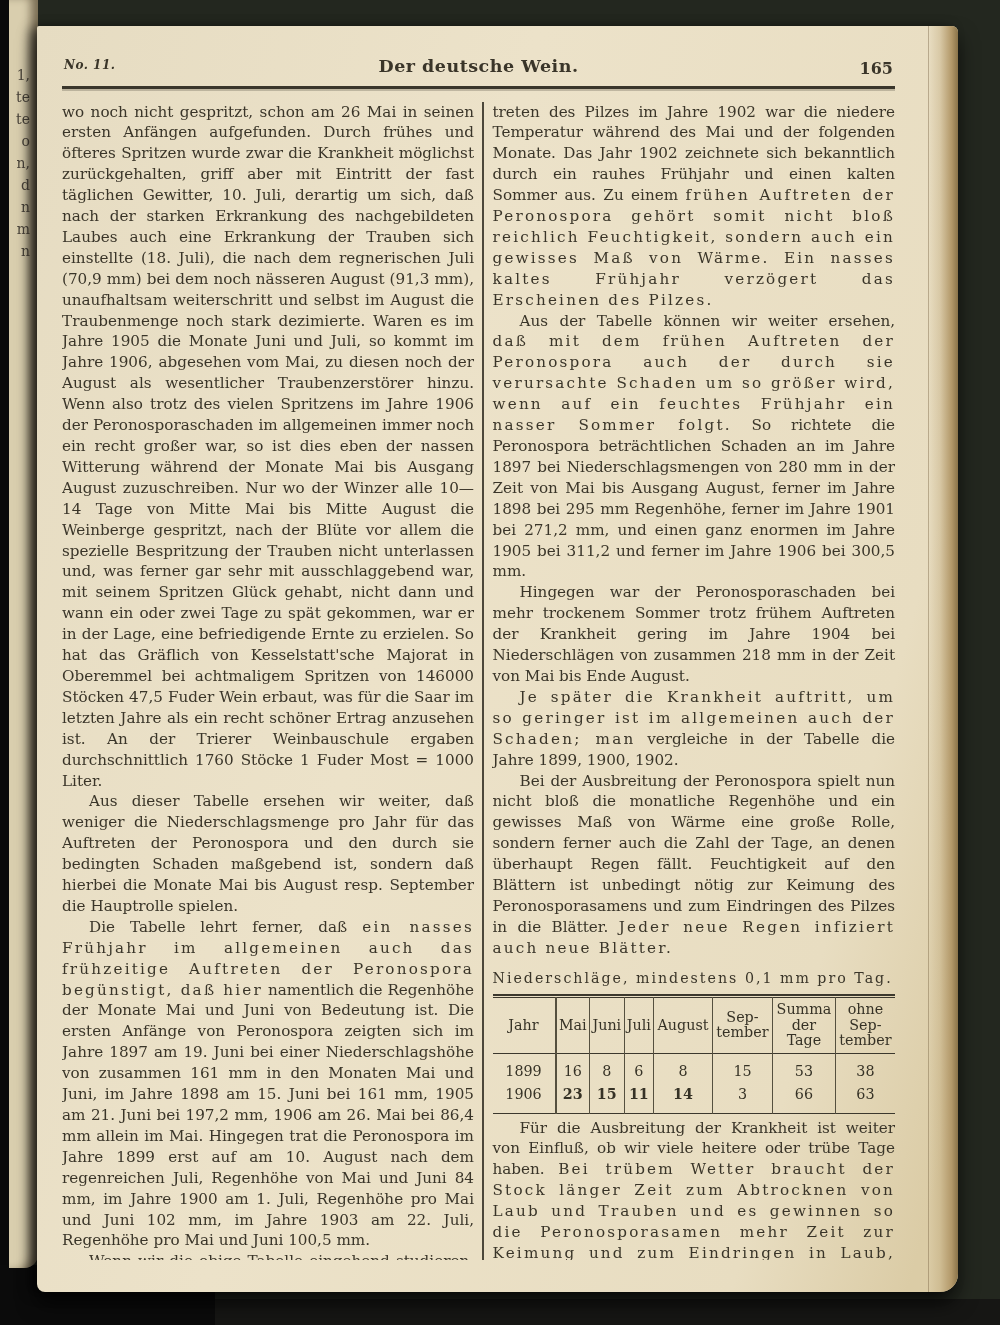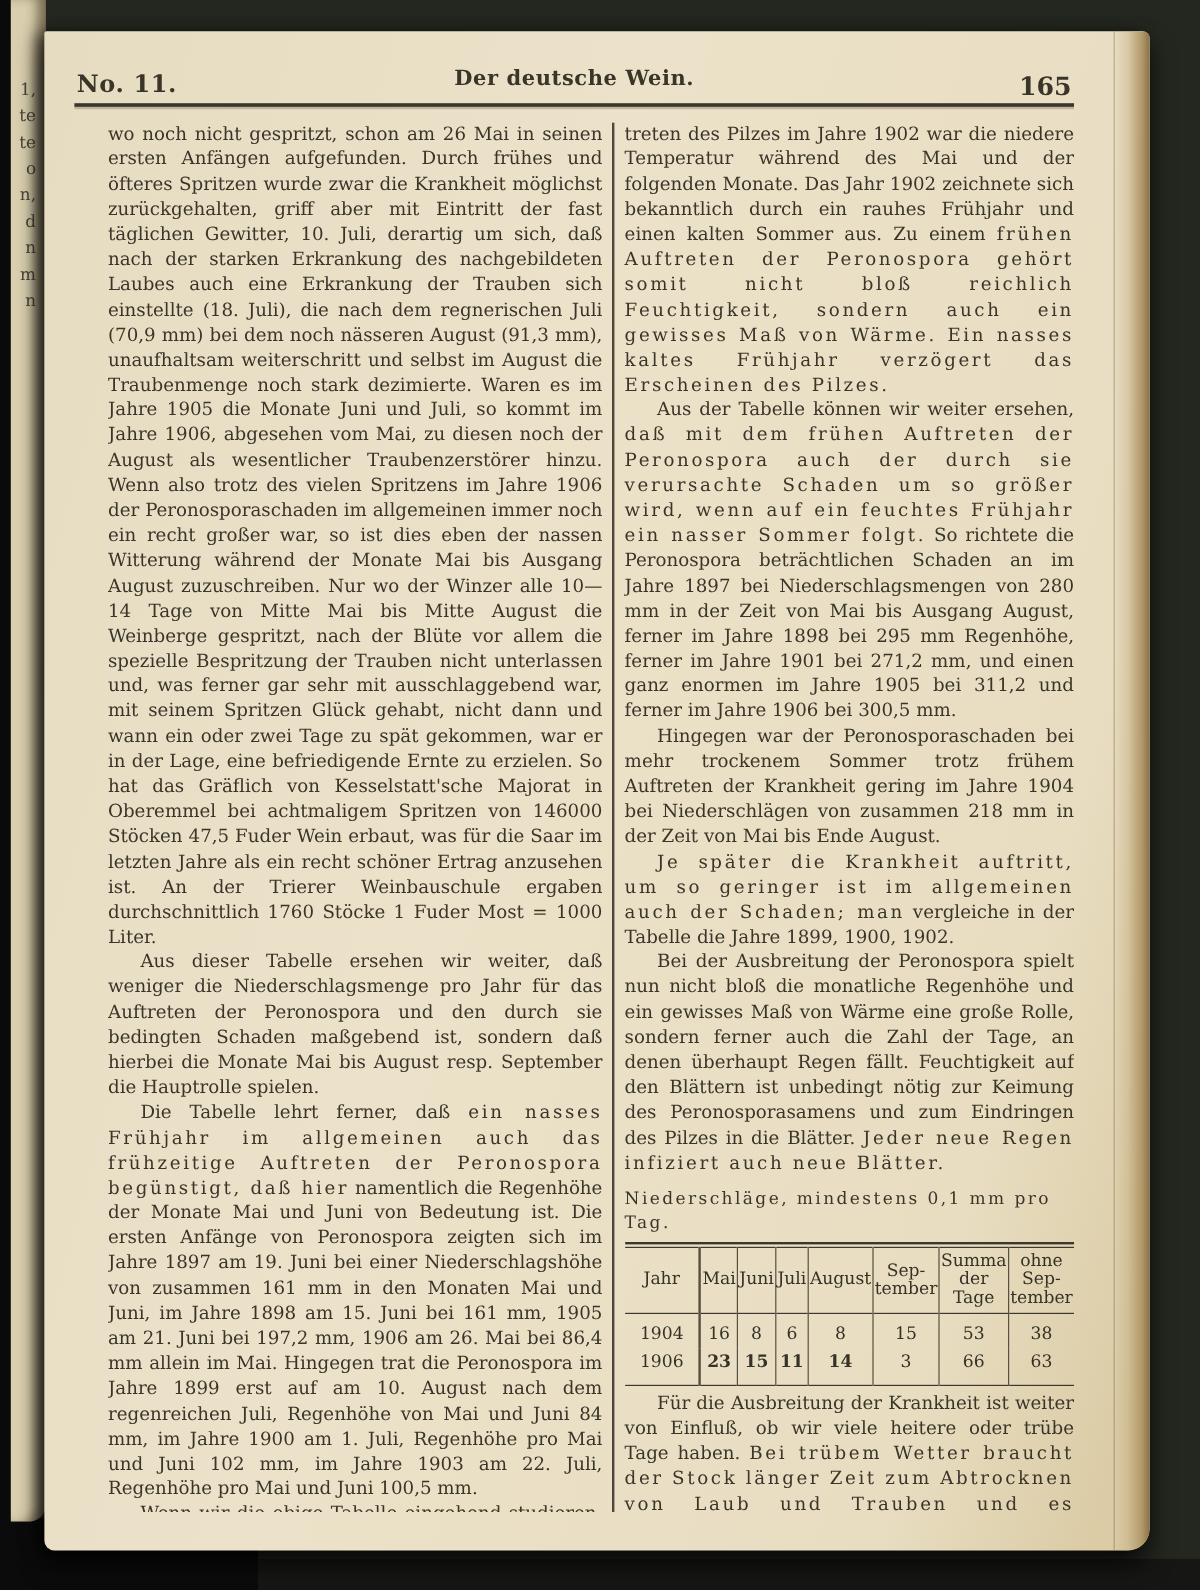--- a/index.html
+++ b/index.html
@@ -38,27 +38,27 @@
   .fold-line{
     position:absolute;top:0;right:29px;bottom:0;width:1px;
     background:rgba(104,84,52,0.38);
   }
   .content{
     position:absolute;left:0;top:0;right:0;bottom:0;
     padding:30px 63px 0 25px;
     color:#3a3529;
   }
   .pg-header{position:relative;height:26px;font-weight:bold;}
-  .issue{position:absolute;left:2px;top:2px;font-size:20px;letter-spacing:0.5px;}
+  .issue{position:absolute;left:2px;top:2px;font-size:12px;letter-spacing:0.5px;font-style:italic;}
   .jtitle{position:absolute;left:0;right:0;top:0;text-align:center;font-size:17.5px;letter-spacing:0.5px;}
-  .pagenum{position:absolute;right:2px;top:3px;font-size:21px;font-weight:bold;}
+  .pagenum{position:absolute;right:2px;top:3px;font-size:16px;font-weight:bold;}
   .hrule{height:2.5px;background:#3a362b;margin-top:4px;box-shadow:0 2px 0 rgba(58,54,43,0.25);}
   .columns{display:flex;align-items:stretch;margin-top:13px;height:1158px;overflow:hidden;}
   .col{width:412px;font-size:15.2px;line-height:20.9px;text-align:justify;hyphens:auto;overflow:hidden;}
-  .col-left{padding-right:8px;margin-left:28px;}
+  .col-left{padding-right:8px;}
   .col-divider{width:1.5px;background:#4c473a;margin-right:8px;}
   .col-right{flex:1;padding-left:1px;}
   .para{margin:0;text-indent:27px;}
   .noindent{text-indent:0;}
   .sperr{letter-spacing:2.2px;}
   .tcaption{
     text-align:left;letter-spacing:2px;font-size:14.2px;
     margin:9px 0 5px 0;text-indent:0;
   }
   .tablewrap{border-top:2.5px solid #3c382d;padding-top:1.5px;margin-bottom:4px;}
@@ -144,21 +144,21 @@
                   <th>Summa
 der
 Tage</th>
                   <th>ohne
 Sep-
 tember</th>
                 </tr>
               </thead>
               <tbody>
                 <tr>
-                  <td>1904</td>
+                  <td>1899</td>
                   <td>16</td>
                   <td>8</td>
                   <td>6</td>
                   <td>8</td>
                   <td>15</td>
                   <td>53</td>
                   <td>38</td>
                 </tr>
                 <tr>
                   <td>1906</td>

